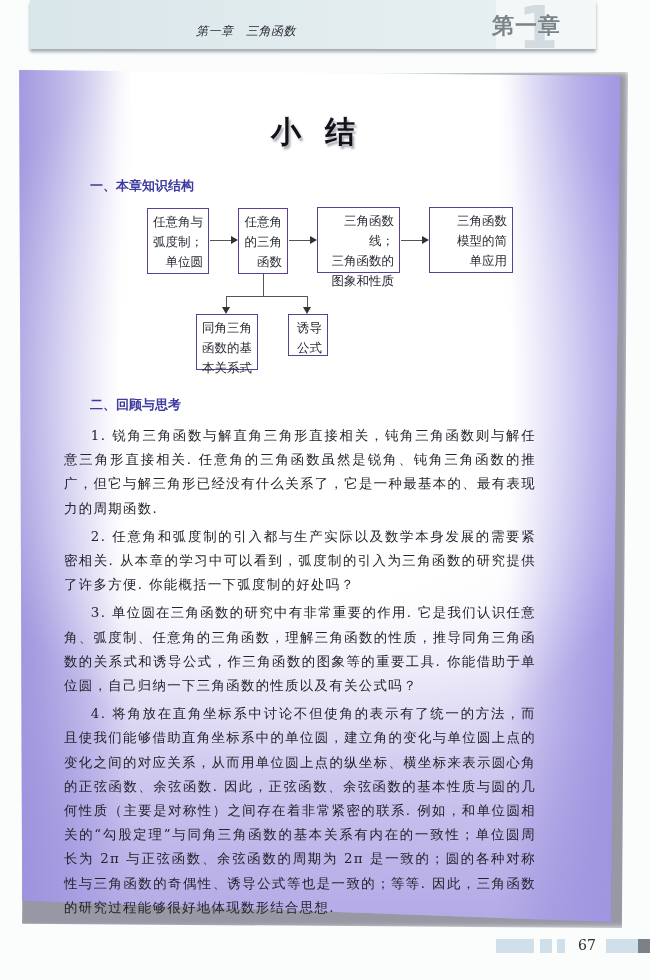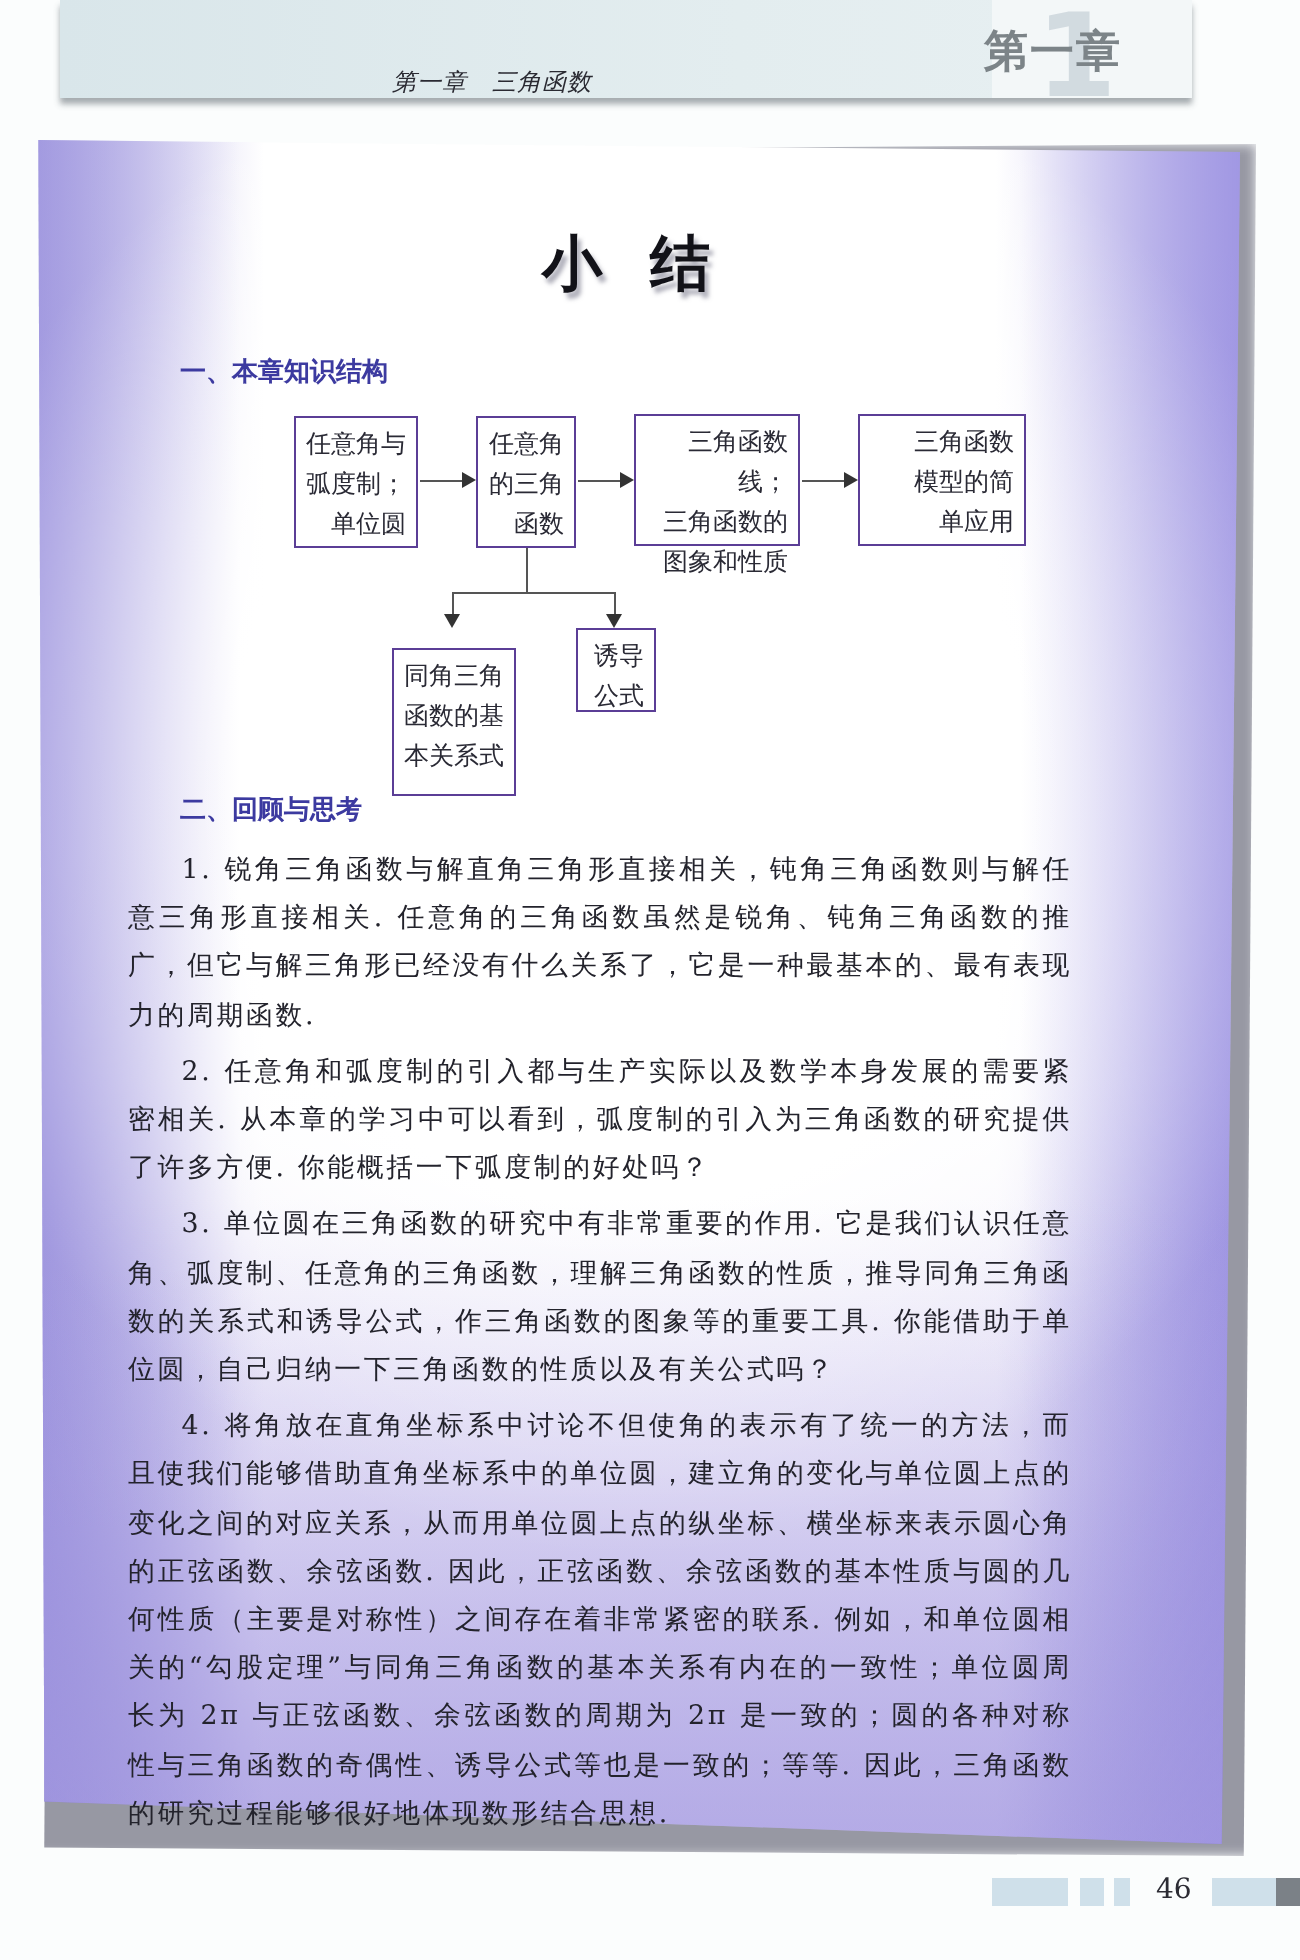--- a/index.html
+++ b/index.html
@@ -13,21 +13,21 @@
   .header-band {
     position:absolute; left:30px; top:0; width:566px; height:49px;
     background:linear-gradient(90deg,#d9e6ea 0%,#e3edef 60%,#e8f0f2 100%);
     box-shadow:0 3px 3px rgba(60,70,80,0.45);
   }
   .header-band .right-tab {
     position:absolute; right:0; top:0; width:100px; height:49px;
     background:#f3f7f8;
   }
   .running-title {
-    position:absolute; left:196px; top:33px;
+    position:absolute; left:196px; top:23px;
     font-family:Liberation Sans, sans-serif;
     font-size:12px; font-style:italic; color:#2a2a32; letter-spacing:0.5px;
   }
   .chapter-mark {
     position:absolute; left:492px; top:11px;
     font-family:"DejaVu Sans","Liberation Sans",sans-serif;
     font-size:22px; font-weight:bold; color:#7c8488; letter-spacing:1px;
   }
   .chapter-num-ghost {
     position:absolute; left:518px; top:-6px;
@@ -122,21 +122,21 @@
 单位圆</div>
   <div class="box" style="left:238px; top:208px; width:50px; height:66px;">任意角
 的三角
 函数</div>
   <div class="box" style="left:317px; top:207px; width:83px; height:66px;">三角函数线；
 三角函数的
 图象和性质</div>
   <div class="box" style="left:429px; top:207px; width:84px; height:66px;">三角函数
 模型的简
 单应用</div>
-  <div class="box" style="left:196px; top:324px; width:62px; height:74px;">同角三角
+  <div class="box" style="left:196px; top:314px; width:62px; height:56px;">同角三角
 函数的基
 本关系式</div>
   <div class="box" style="left:288px; top:314px; width:40px; height:42px;">诱导
 公式</div>
 
   <div class="line" style="left:210px; top:240px; width:22px; height:1px;"></div>
   <div class="arrow-r" style="left:231px; top:236px;"></div>
 
   <div class="line" style="left:289px; top:240px; width:22px; height:1px;"></div>
   <div class="arrow-r" style="left:310px; top:236px;"></div>
@@ -157,15 +157,15 @@
 <div class="body-text">
   <p>1. 锐角三角函数与解直角三角形直接相关，钝角三角函数则与解任意三角形直接相关. 任意角的三角函数虽然是锐角、钝角三角函数的推广，但它与解三角形已经没有什么关系了，它是一种最基本的、最有表现力的周期函数.</p>
   <p>2. 任意角和弧度制的引入都与生产实际以及数学本身发展的需要紧密相关. 从本章的学习中可以看到，弧度制的引入为三角函数的研究提供了许多方便. 你能概括一下弧度制的好处吗？</p>
   <p>3. 单位圆在三角函数的研究中有非常重要的作用. 它是我们认识任意角、弧度制、任意角的三角函数，理解三角函数的性质，推导同角三角函数的关系式和诱导公式，作三角函数的图象等的重要工具. 你能借助于单位圆，自己归纳一下三角函数的性质以及有关公式吗？</p>
   <p>4. 将角放在直角坐标系中讨论不但使角的表示有了统一的方法，而且使我们能够借助直角坐标系中的单位圆，建立角的变化与单位圆上点的变化之间的对应关系，从而用单位圆上点的纵坐标、横坐标来表示圆心角的正弦函数、余弦函数. 因此，正弦函数、余弦函数的基本性质与圆的几何性质（主要是对称性）之间存在着非常紧密的联系. 例如，和单位圆相关的“勾股定理”与同角三角函数的基本关系有内在的一致性；单位圆周长为 2π 与正弦函数、余弦函数的周期为 2π 是一致的；圆的各种对称性与三角函数的奇偶性、诱导公式等也是一致的；等等. 因此，三角函数的研究过程能够很好地体现数形结合思想.</p>
 </div>
 
 <div class="footer-block" style="left:496px; width:38px;"></div>
 <div class="footer-block" style="left:540px; width:12px;"></div>
 <div class="footer-block" style="left:557px; width:8px;"></div>
-<div class="page-number">46</div>
+<div class="page-number">67</div>
 <div class="footer-block" style="left:606px; width:32px;"></div>
 <div class="footer-dark" style="left:638px; width:12px;"></div>
 
 </body></html>

